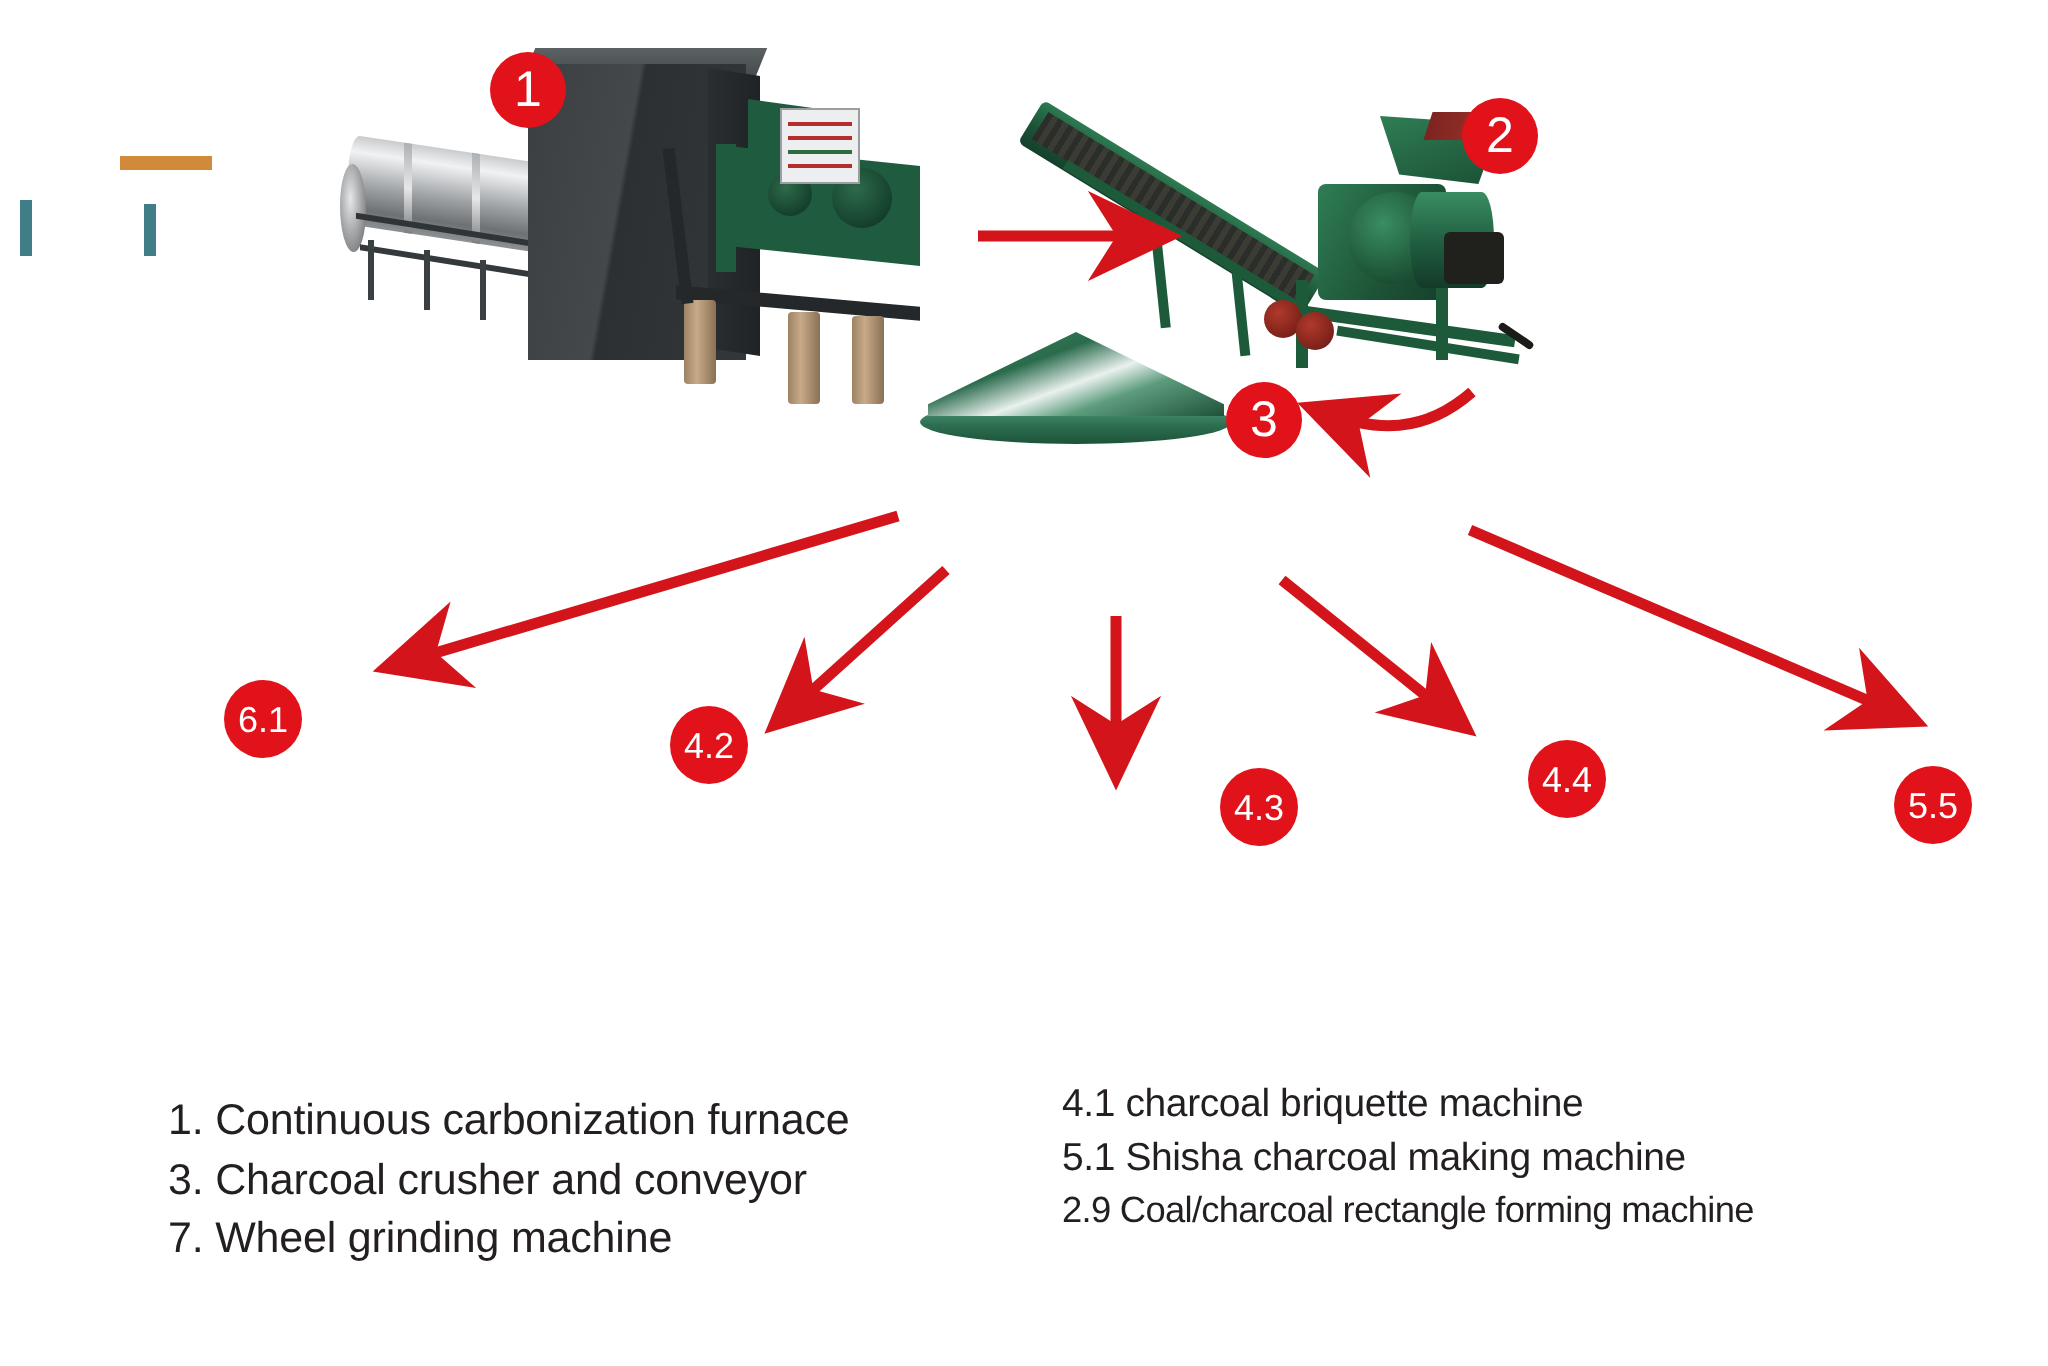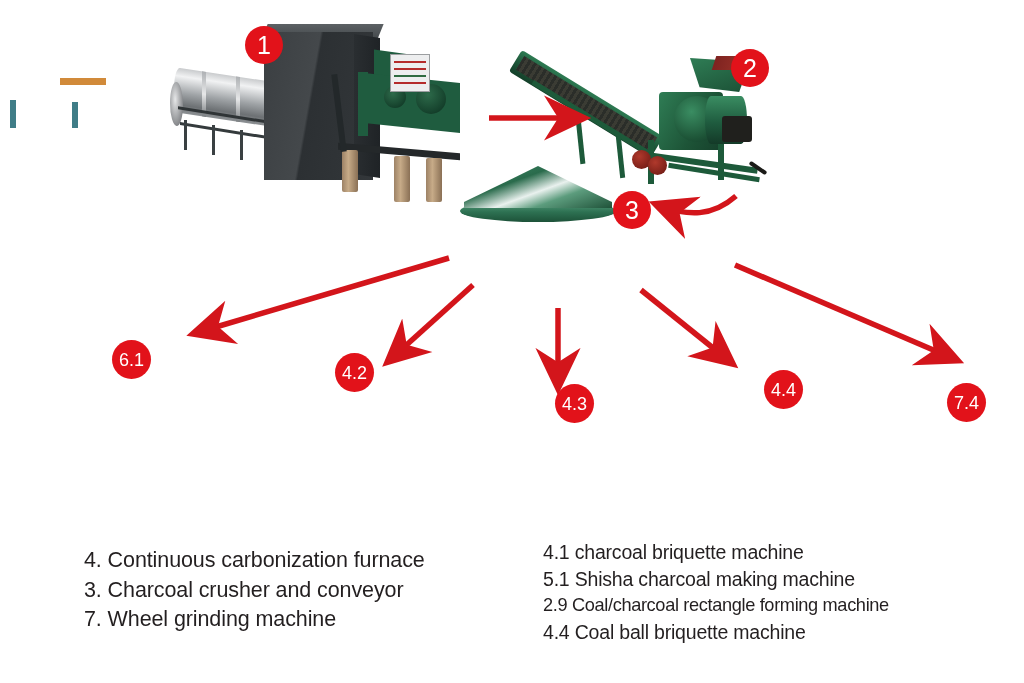--- a/index.html
+++ b/index.html
@@ -58,21 +58,20 @@
   #legend-left .legend-line {
     font-size: 21.5px;
     line-height: 29.5px;
     letter-spacing: -0.1px;
   }
   #legend-right { left: 531px; top: 539px; }
   #legend-right .legend-line {
     font-size: 19.5px;
     line-height: 26.5px;
     letter-spacing: -0.2px;
-    margin-left: 12px;
   }
   #legend-right .legend-line.tight {
     font-size: 18.2px;
     letter-spacing: -0.35px;
   }
 
   
   .art { position: absolute; }
 
   
@@ -700,30 +699,29 @@
     <line x1="641" y1="290" x2="728" y2="360" stroke="#d3151b" stroke-width="5.5" marker-end="url(#ah)"></line>
 
     <line x1="735" y1="265" x2="952" y2="358" stroke="#d3151b" stroke-width="5.5" marker-end="url(#ah)"></line>
   </svg>
 
   <div class="badge big" style="left:245px;top:26px">1</div>
   <div class="badge big" style="left:731px;top:49px">2</div>
   <div class="badge big" style="left:613px;top:191px">3</div>
   <div class="badge sub" style="left:112px;top:340px">6.1</div>
   <div class="badge sub" style="left:335px;top:353px">4.2</div>
-  <div class="badge sub" style="left:555px;top:384px">4.3</div>
+  <div class="badge sub" style="left:610px;top:384px">4.3</div>
   <div class="badge sub" style="left:764px;top:370px">4.4</div>
-  <div class="badge sub" style="left:947px;top:383px">7.4</div>
+  <div class="badge sub" style="left:947px;top:383px">5.5</div>
 
   <div class="legend" id="legend-left">
-    <div class="legend-line">4. Continuous carbonization furnace</div>
+    <div class="legend-line">1. Continuous carbonization furnace</div>
     <div class="legend-line">3. Charcoal crusher and conveyor</div>
     <div class="legend-line">7. Wheel grinding machine</div>
   </div>
 
   <div class="legend" id="legend-right">
     <div class="legend-line">4.1 charcoal briquette machine</div>
     <div class="legend-line">5.1 Shisha charcoal making machine</div>
     <div class="legend-line tight">2.9 Coal/charcoal rectangle forming machine</div>
-    <div class="legend-line">4.4 Coal ball briquette machine</div>
   </div>
 
 </div>
 
 </body></html>

